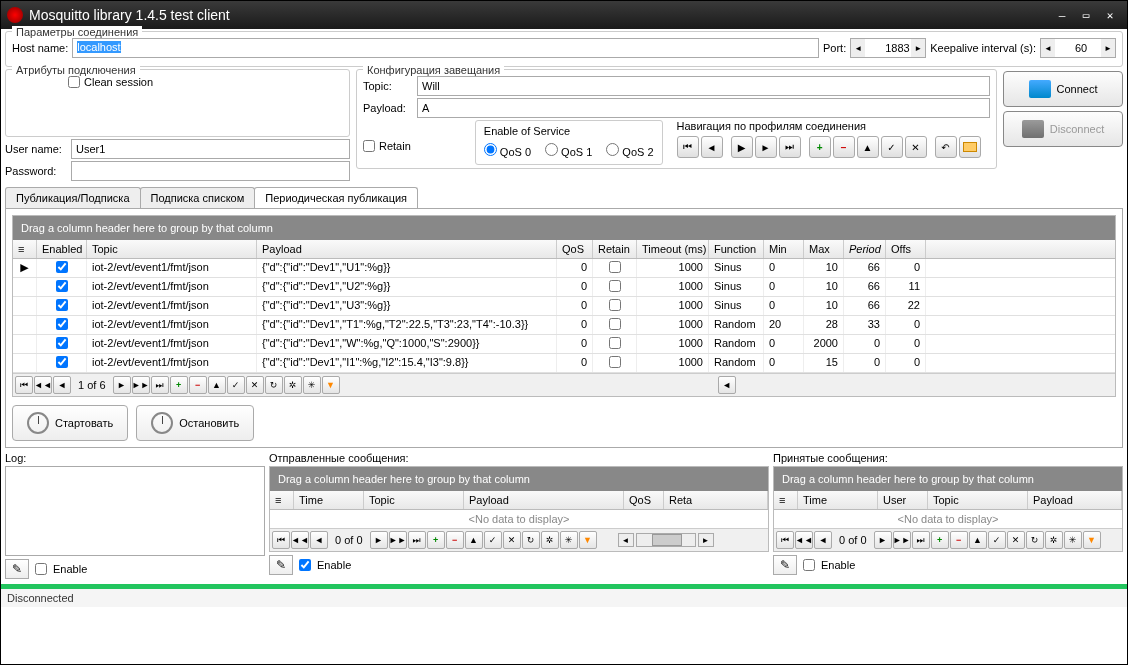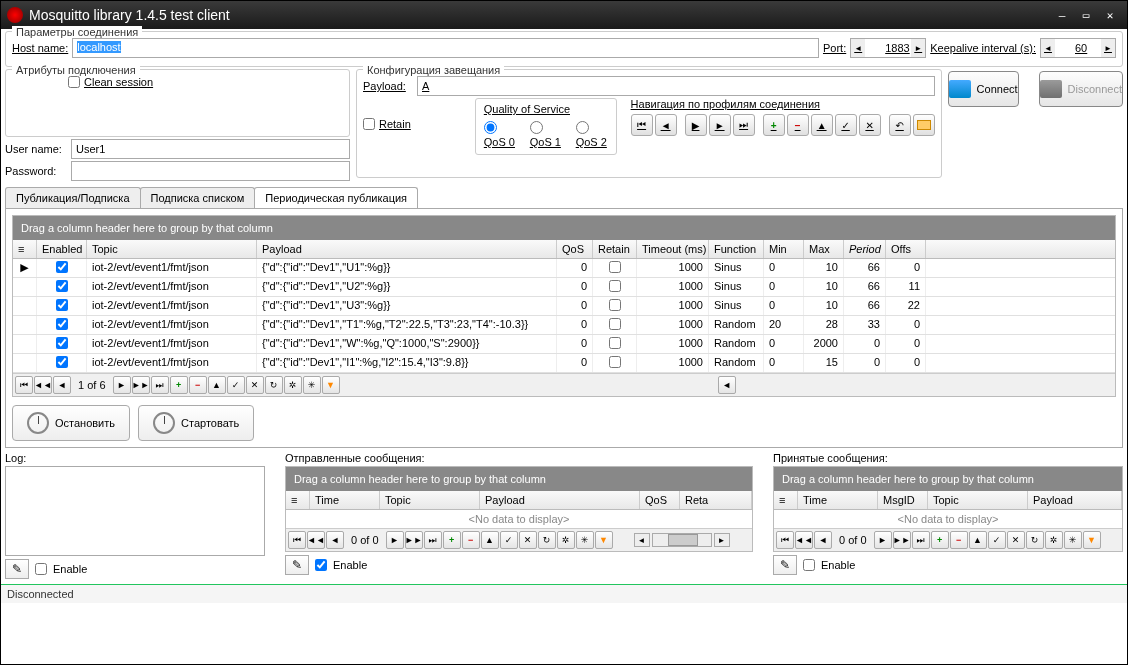--- a/index.html
+++ b/index.html
@@ -4,33 +4,33 @@
 <style>
 * { box-sizing: border-box; margin: 0; padding: 0; font-family: Tahoma, Arial, sans-serif; font-size: 11px; }
 body { background: #fff; width: 1128px; height: 665px; overflow: hidden; border: 1px solid #000; }
 .titlebar { background: linear-gradient(#3a3a3a,#1a1a1a); height: 28px; display: flex; align-items: center; padding: 0 6px; color: #fff; }
 .titlebar .t-icon { width: 16px; height: 16px; background: radial-gradient(circle,#f00,#800); border-radius: 50%; margin-right: 6px; }
 .titlebar .t-title { flex: 1; font-size: 14px; }
 .titlebar .win-btn { width: 22px; height: 16px; display: flex; align-items: center; justify-content: center; color: #fff; margin-left: 2px; cursor: pointer; font-family: monospace; }
 .content { padding: 2px 4px; }
 .group { border: 1px solid #ccc; border-radius: 3px; padding: 4px 6px 6px 6px; margin-bottom: 2px; position: relative; }
 .group-title { position: relative; top: -10px; background: #fff; padding: 0 4px; display: inline-block; color: #333; }
-.group-body { margin-top: -10px; text-decoration: underline; }
+.group-body { margin-top: -10px; }
 .row { display: flex; align-items: center; gap: 4px; margin-bottom: 2px; }
 .label { color: #000; white-space: nowrap; }
 input[type=text] { border: 1px solid #aaa; padding: 2px 4px; height: 20px; background: #fff; }
 input[type=text].sel { background: #fff; }
 .sel-text { background: #3399ff; color: #fff; display: inline-block; }
 .spinner { display: flex; align-items: center; border: 1px solid #aaa; height: 20px; }
 .spinner .sp-btn { width: 14px; height: 18px; background: #eee; border: none; display:flex;align-items:center;justify-content:center;font-size:8px; }
 .spinner .sp-val { width: 46px; text-align: right; padding: 0 20px; }
 .two-col { display: flex; gap: 6px; }
 .gleft { flex: 0 0 345px; }
 .gmid { flex: 1; }
-.gright { flex: 0 0 120px; display:flex; flex-direction:row; gap:20px; padding-top:2px;}
+.gright { flex: 0 0 120px; display:flex; flex-direction:column; gap:4px; padding-top:2px;}
 .qos-box { border: 1px solid #ccc; border-radius: 3px; padding: 4px 8px 6px 8px; margin-left: 60px; display:inline-block; }
 .qos-title { font-size:11px; margin-bottom:6px; }
 .radio-row { display:flex; gap:14px; align-items:center; }
 .nav-btns { display:flex; gap:2px; margin-top:4px; }
 .nav-btn { width:22px; height:22px; border:1px solid #aaa; background:linear-gradient(#fff,#e0e0e0); border-radius:3px; display:flex; align-items:center; justify-content:center; font-size:10px; cursor:pointer; }
 .nav-btn.red { color:#c00; font-weight:bold; }
 .nav-btn.green { color:#080; font-weight:bold; }
 .big-btn { border:1px solid #888; background:linear-gradient(#fdfdfd,#e6e6e6); border-radius:4px; height:36px; display:flex; align-items:center; justify-content:center; gap:6px; cursor:pointer; }
 .big-btn.disabled { color:#999; }
 .tabs { display:flex; margin-top:4px; }
@@ -48,29 +48,29 @@
 .chk { width:12px; height:12px; }
 .grid-nav { background:#f0f0f0; border-top:1px solid #ccc; padding:2px; display:flex; align-items:center; gap:1px; }
 .gn { width:18px; height:18px; border:1px solid #aaa; background:linear-gradient(#fff,#e5e5e5); display:flex;align-items:center;justify-content:center; font-size:9px; cursor:pointer; border-radius:2px; }
 .gn.green{color:#080;font-weight:bold;}
 .gn.red{color:#c00;font-weight:bold;}
 .gn-info { padding:0 6px; }
 .start-btns { display:flex; gap:8px; margin-top:8px; }
 .sbtn { border:1px solid #aaa; border-radius:4px; padding:6px 14px; display:flex; align-items:center; gap:6px; background:linear-gradient(#fff,#eee); cursor:pointer; }
 .clock-icon { width:22px; height:22px; border:2px solid #888; border-radius:50%; position:relative; }
 .clock-icon:before{content:"";position:absolute;left:9px;top:2px;width:1px;height:8px;background:#444;}
-.bottom-section { display:flex; gap:20px; margin-top:4px; }
+.bottom-section { display:flex; gap:4px; margin-top:4px; }
 .log-col { flex:0 0 260px; display:flex; flex-direction:column; }
 .msg-col { flex:1; display:flex; flex-direction:column; }
 .sec-label { font-size:11px; margin-bottom:2px; }
 .log-area { flex:1; border:1px solid #aaa; background:#fff; min-height:90px; }
 .bottom-bar { display:flex; align-items:center; gap:6px; padding:3px 0; }
 .edit-btn { width:24px; height:20px; border:1px solid #aaa; background:linear-gradient(#fff,#eee); display:flex;align-items:center;justify-content:center; }
 .pencil { font-size:12px; }
-.status-bar { border-top:1px solid #22c55e; padding:3px 6px; font-size:11px; color:#333; background:#f5f5f5; }
+.status-bar { border-top:5px solid #22c55e; padding:3px 6px; font-size:11px; color:#333; background:#f5f5f5; }
 .nodata { text-align:center; color:#888; padding:3px; font-size:11px; }
 .hscroll { display:flex; align-items:center; gap:2px; margin-left:20px;}
 .hs-btn { width:16px;height:14px;border:1px solid #aaa;background:#eee;display:flex;align-items:center;justify-content:center;font-size:8px;}
 .hs-track { width:60px;height:14px;border:1px solid #aaa;background:#eee; position:relative;}
 .hs-thumb{position:absolute;left:15px;top:0;width:30px;height:12px;background:#ccc;border:1px solid #999;}
 .conn-icon{width:22px;height:18px;background:linear-gradient(#4af,#08c);border-radius:2px;}
 .folder-icon{width:14px;height:10px;background:#fc6;border:1px solid #c80;display:inline-block;}
 </style>
 </head>
 <body>
@@ -124,34 +124,38 @@
       <span class="label" style="width:62px;">User name:</span>
       <input type="text" style="flex: 1 1 0%;" value="User1">
     </div>
     <div class="row">
       <span class="label" style="width:62px;">Password:</span>
       <input type="text" style="flex: 1 1 0%;" value="">
     </div>
   </div>
 
   <div class="gmid">
-    <div class="group" style="padding-bottom:20px;">
+    <div class="group" style="padding-bottom:1px;">
       <span class="group-title">Конфигурация завещания</span>
       <div class="group-body">
+        <div class="row">
+          <span class="label" style="width:50px;">Topic:</span>
+          <input type="text" style="flex: 1 1 0%;" value="Will">
+        </div>
         <div class="row">
           <span class="label" style="width:50px;">Payload:</span>
           <input type="text" style="flex: 1 1 0%;" value="A">
         </div>
         <div class="row" style="align-items:flex-start;">
           <div style="display:flex;align-items:center;gap:4px;margin-top:20px;">
             <input type="checkbox" class="chk" style="">
             <span class="label">Retain</span>
           </div>
           <div class="qos-box">
-            <div class="qos-title">Quality of Service</div>
+            <div class="qos-title">Enable of Service</div>
             <div class="radio-row">
               <label><input type="radio" name="qos" checked="" style=""> <span>QoS 0</span></label>
               <label><input type="radio" name="qos" style=""> <span>QoS 1</span></label>
               <label><input type="radio" name="qos" style=""> <span>QoS 2</span></label>
             </div>
           </div>
           <div style="margin-left:10px;">
             <div class="label">Навигация по профилям соединения</div>
             <div class="nav-btns">
               <div class="nav-btn">⏮</div>
@@ -318,25 +322,25 @@
       <div class="gn" style="color:#f80;">▼</div>
       <div style="flex:1;display:flex;justify-content:center;">
         <div class="gn">◄</div>
       </div>
     </div>
   </div>
 
   <div class="start-btns">
     <div class="sbtn">
       <div class="clock-icon"></div>
-      <span>Остановить</span>
+      <span>Стартовать</span>
     </div>
     <div class="sbtn">
       <div class="clock-icon"></div>
-      <span>Стартовать</span>
+      <span>Остановить</span>
     </div>
   </div>
 </div>
 
 <div class="bottom-section">
   <div class="log-col">
     <div class="sec-label">Log:</div>
     <div class="log-area"></div>
     <div class="bottom-bar">
       <div class="edit-btn">
@@ -395,21 +399,21 @@
     </div>
   </div>
 
   <div class="msg-col" style="flex:0 0 350px;">
     <div class="sec-label">Принятые сообщения:</div>
     <div class="grid">
       <div class="grid-group-hdr">Drag a column header here to group by that column</div>
       <div class="grid-head">
         <div class="gh" style="width:24px;">≡</div>
         <div class="gh" style="width:80px;">Time</div>
-        <div class="gh" style="width:50px;">MsgID</div>
+        <div class="gh" style="width:50px;">User</div>
         <div class="gh" style="width:100px;">Topic</div>
         <div class="gh" style="flex:1;">Payload</div>
       </div>
       <div class="nodata">&lt;No data to display&gt;</div>
       <div class="grid-nav">
         <div class="gn">⏮</div>
         <div class="gn">◄◄</div>
         <div class="gn">◄</div>
         <span class="gn-info">0 of 0</span>
         <div class="gn">►</div>

